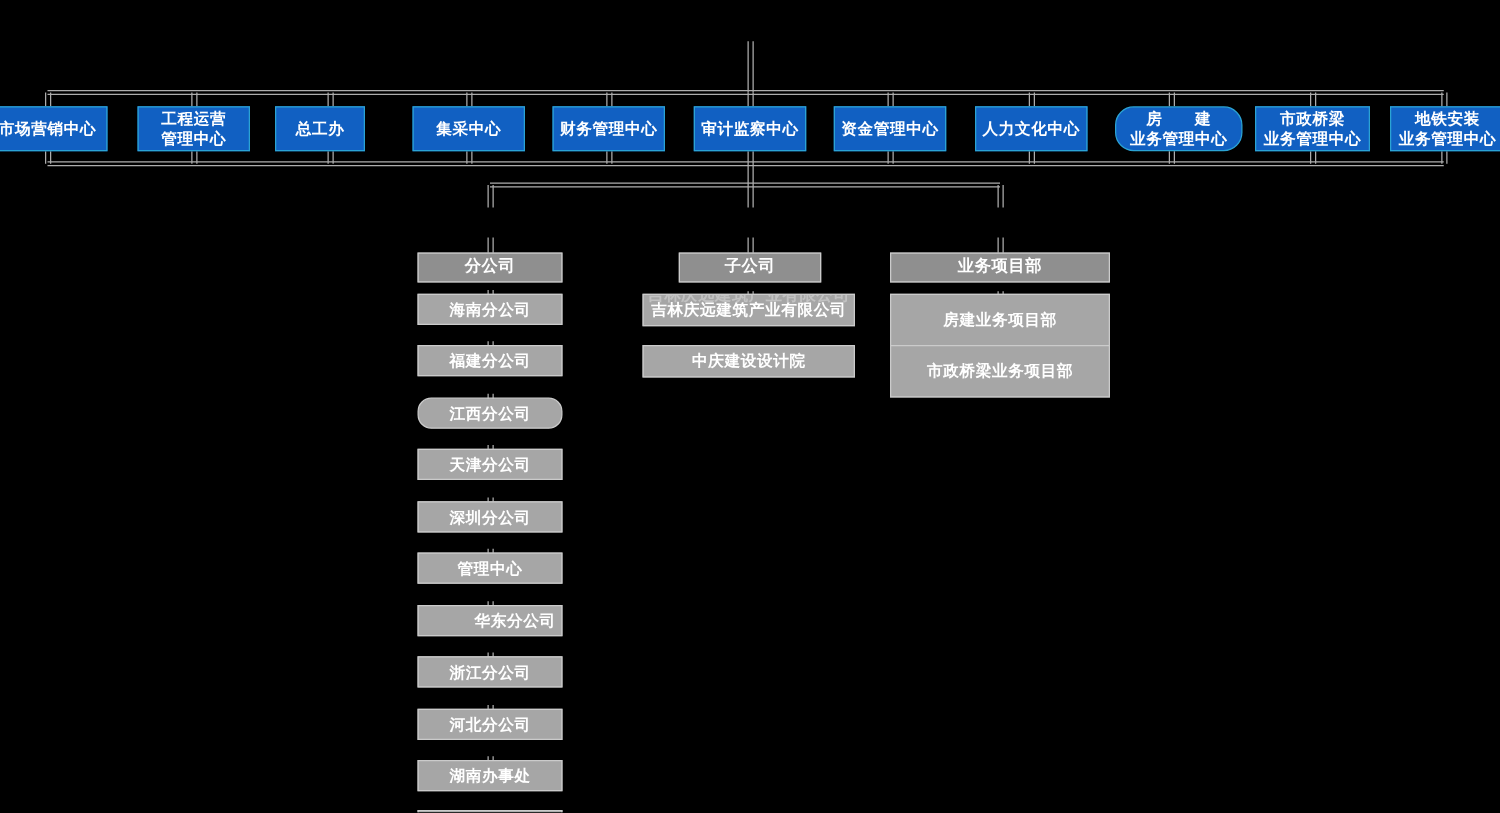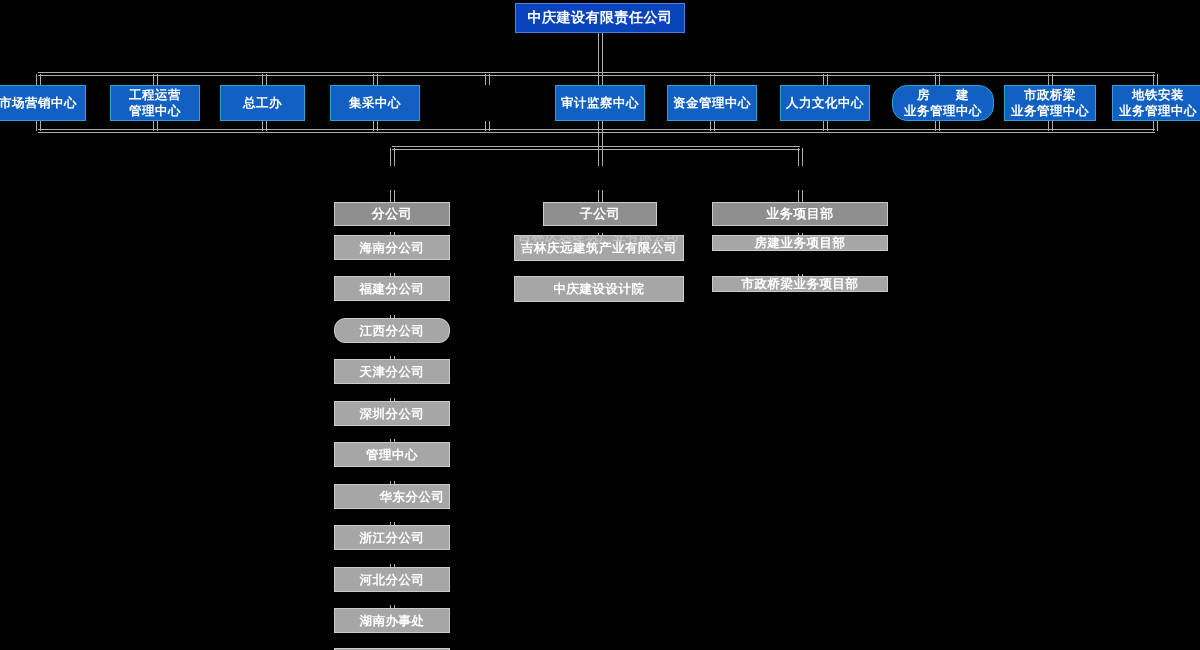--- a/index.html
+++ b/index.html
@@ -37,21 +37,21 @@
     font-size:13px;
     margin-top:36px;
   }
   .gitem{
     background:var(--group_item_fill); border:1px solid var(--gray_border);
     font-size:12.5px;
     margin-top:28px;
   }
   .branch{left:334px; width:116px; height:25px;}
   .sub{left:514px; width:170px; height:26px;}
-  .proj{left:712px; width:176px; height:16px;}
+  .proj{left:712px; width:176px; height:42px;}
   
   .vl{
     position:absolute; width:3px; background:transparent;
     border-left:1px solid var(--connector); border-right:1px solid var(--connector);
   }
   .hl{
     position:absolute; height:2px; background:transparent;
     border-top:1px solid var(--connector); border-bottom:1px solid var(--connector);
   }
   .artifact{
@@ -110,27 +110,27 @@
   <div class="vl" style="left:390px;top:564px;height:16px;"></div>
   <div class="vl" style="left:390px;top:605px;height:15px;"></div>
 
   <div class="vl" style="left:598px;top:190px;height:17px;"></div>
   <div class="vl" style="left:598px;top:233px;height:15px;"></div>
 
   <div class="vl" style="left:798px;top:190px;height:17px;"></div>
   <div class="vl" style="left:798px;top:233px;height:15px;"></div>
   <div class="vl" style="left:798px;top:274px;height:15px;"></div>
 
-  <div class="node root">中庆建设有限责任公司</div>
 
   <div class="node dept" style="left:-10px;width:96px;">市场营销中心</div>
   <div class="node dept" style="left:110px;width:90px;">工程运营
 管理中心</div>
-  <div class="node dept" style="left:220px;width:85px;">总工办</div>
+  <div class="node dept" style="left:220px;width:72px;">总工办</div>
   <div class="node dept" style="left:330px;width:90px;">集采中心</div>
+  <div class="node dept" style="left:442px;width:90px;">财务管理中心</div>
   <div class="node dept" style="left:555px;width:90px;">审计监察中心</div>
   <div class="node dept" style="left:667px;width:90px;">资金管理中心</div>
   <div class="node dept" style="left:780px;width:90px;">人力文化中心</div>
   <div class="node dept" style="left:892px;width:102px;border-radius:15px;">房　　建
 业务管理中心</div>
   <div class="node dept" style="left:1004px;width:92px;">市政桥梁
 业务管理中心</div>
   <div class="node dept" style="left:1112px;width:92px;">地铁安装
 业务管理中心</div>
 

